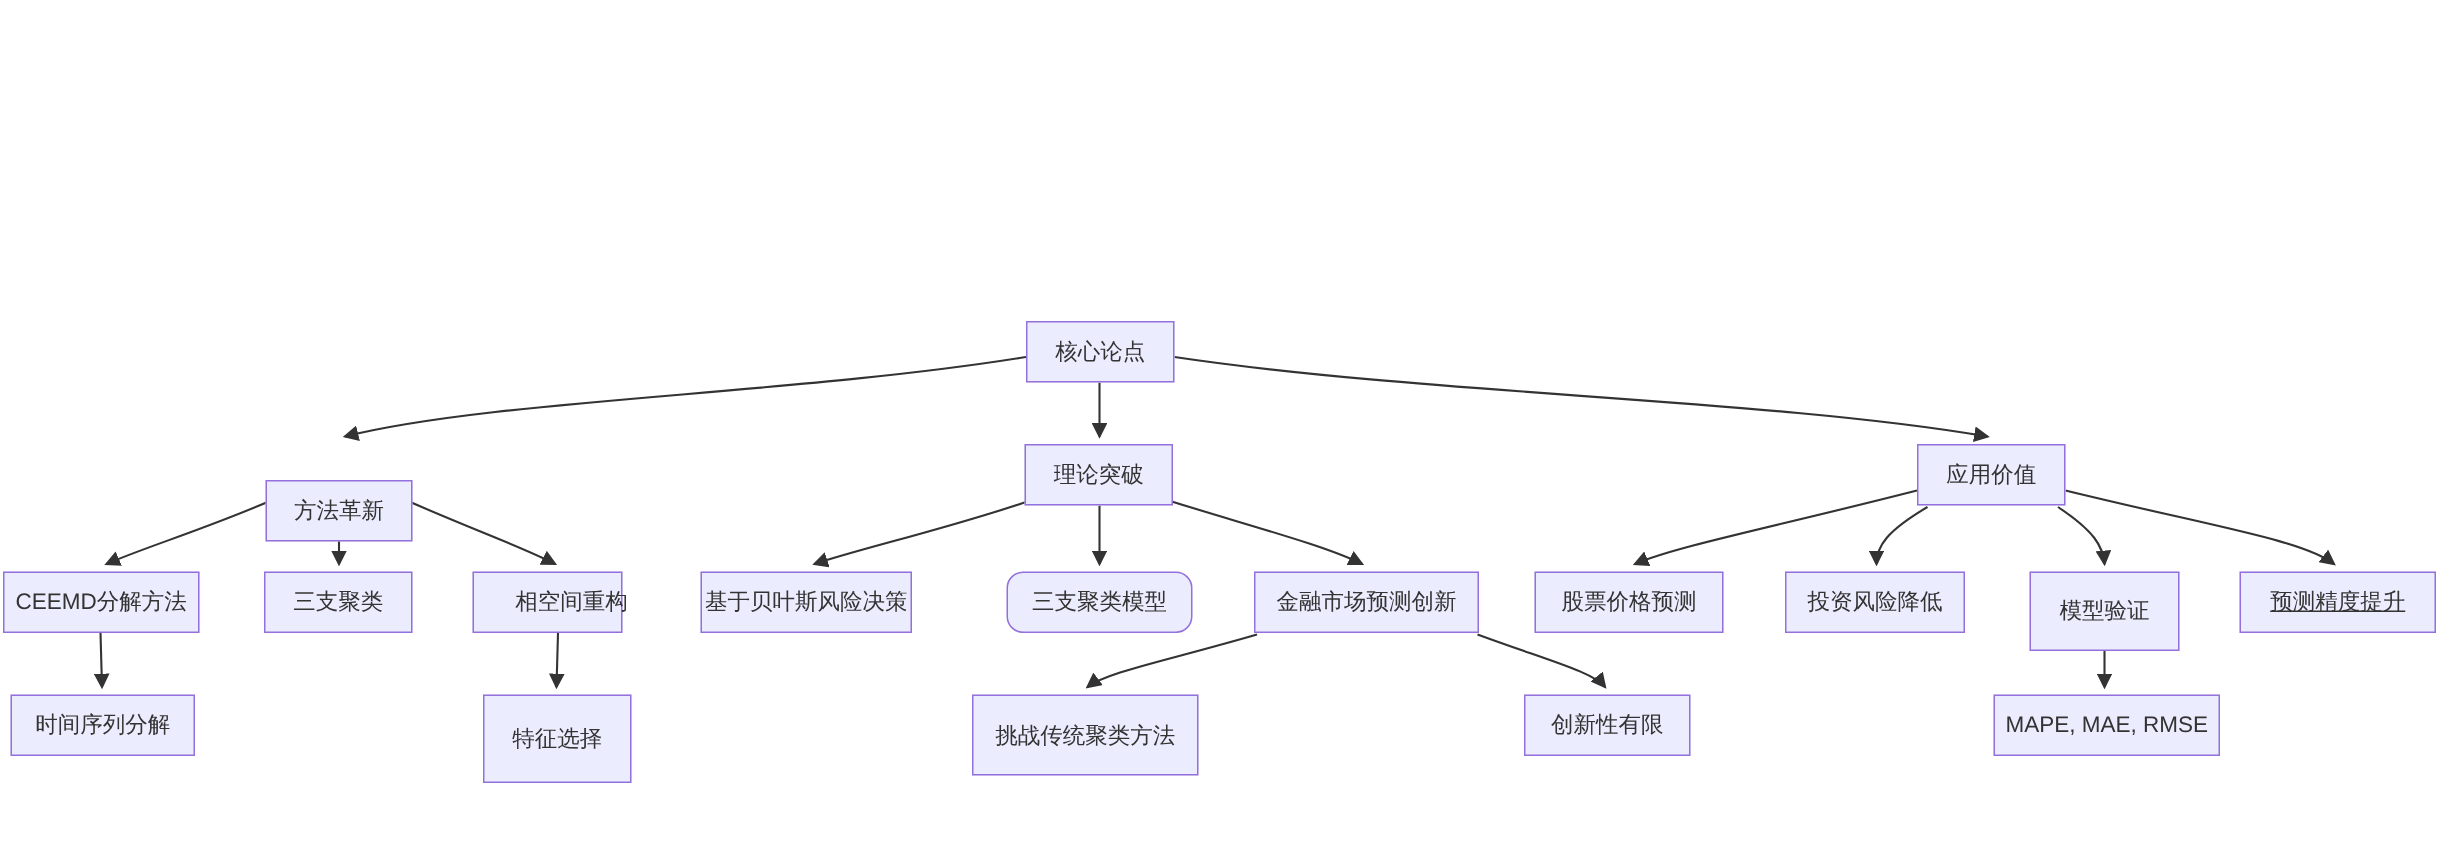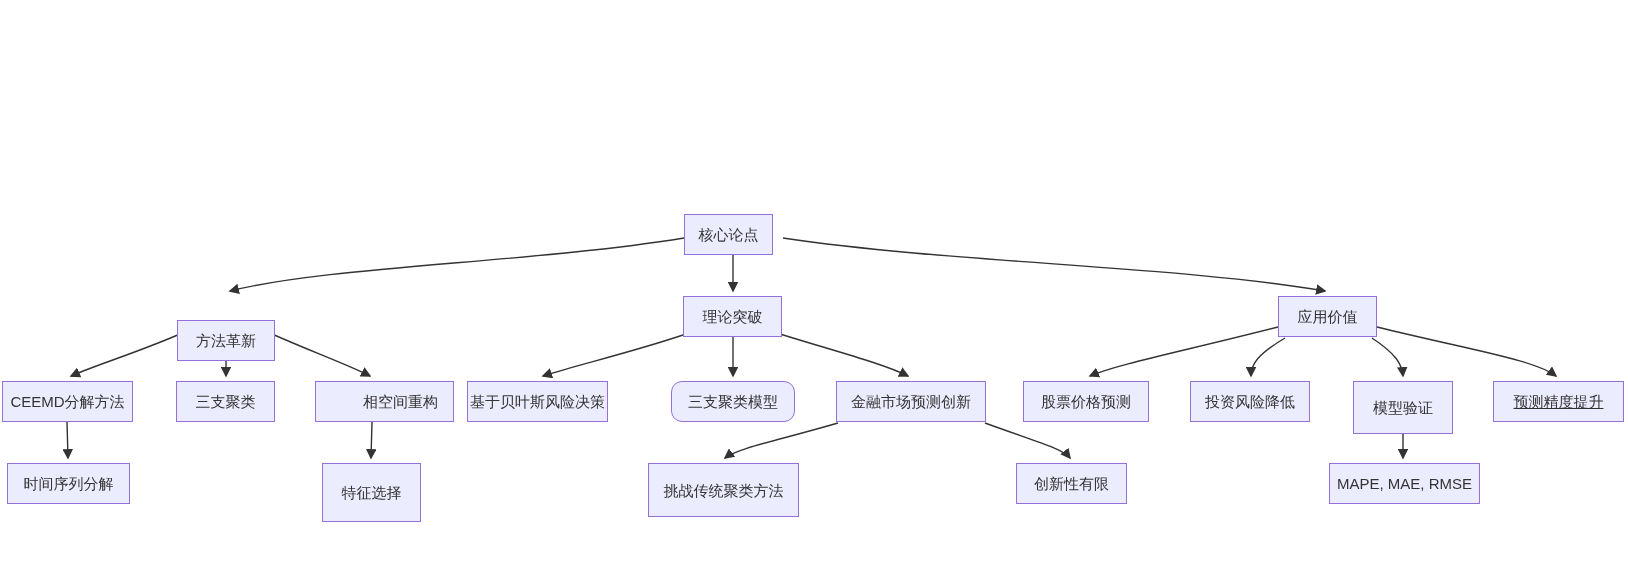--- a/index.html
+++ b/index.html
@@ -73,29 +73,29 @@
     <path class="edge" d="M 1285 338 C 1258 354, 1251 364, 1251 376" marker-end="url(#arrowhead)"></path>
     <path class="edge" d="M 1372 338 C 1396 354, 1402 364, 1403 376" marker-end="url(#arrowhead)"></path>
     <path class="edge" d="M 1377 327 C 1475 351, 1535 360, 1556 376" marker-end="url(#arrowhead)"></path>
     <path class="edge" d="M 67 422 L 68 458" marker-end="url(#arrowhead)"></path>
     <path class="edge" d="M 372 422 L 371 458" marker-end="url(#arrowhead)"></path>
     <path class="edge" d="M 838 423 C 776 441, 738 448, 725 458" marker-end="url(#arrowhead)"></path>
     <path class="edge" d="M 985 423 C 1034 441, 1062 448, 1070 458" marker-end="url(#arrowhead)"></path>
     <path class="edge" d="M 1403 422 L 1403 458" marker-end="url(#arrowhead)"></path>
   </svg>
 
-  <div class="node" style="left:684px; top:214px; width:89px; height:41px;">核心论点</div>
+  <div class="node" style="left:684px; top:214px; width:99px; height:41px;">核心论点</div>
 
   <div class="node" style="left:177px; top:296px; width:98px; height:41px;margin-top:24px;">方法革新</div>
   <div class="node" style="left:683px; top:296px; width:99px; height:41px;">理论突破</div>
   <div class="node" style="left:1278px; top:296px; width:99px; height:41px;">应用价值</div>
 
   <div class="node" style="left:2px; top:381px; width:131px; height:41px;">CEEMD分解方法</div>
   <div class="node" style="left:176px; top:381px; width:99px; height:41px;">三支聚类</div>
-  <div class="node" style="left:315px; top:381px; width:139px; height:41px;padding-left:32px;">相空间重构</div>
+  <div class="node" style="left:315px; top:381px; width:100px; height:41px;padding-left:32px;">相空间重构</div>
   <div class="node" style="left:467px; top:381px; width:141px; height:41px;">基于贝叶斯风险决策</div>
   <div class="node" style="left:671px; top:381px; width:124px; height:41px;border-radius:11px;">三支聚类模型</div>
   <div class="node" style="left:836px; top:381px; width:150px; height:41px;">金融市场预测创新</div>
   <div class="node" style="left:1023px; top:381px; width:126px; height:41px;">股票价格预测</div>
   <div class="node" style="left:1190px; top:381px; width:120px; height:41px;">投资风险降低</div>
   <div class="node" style="left:1353px; top:381px; width:100px; height:53px;">模型验证</div>
   <div class="node" style="left:1493px; top:381px; width:131px; height:41px;text-decoration:underline;">预测精度提升</div>
 
   <div class="node" style="left:7px; top:463px; width:123px; height:41px;">时间序列分解</div>
   <div class="node" style="left:322px; top:463px; width:99px; height:59px;">特征选择</div>

